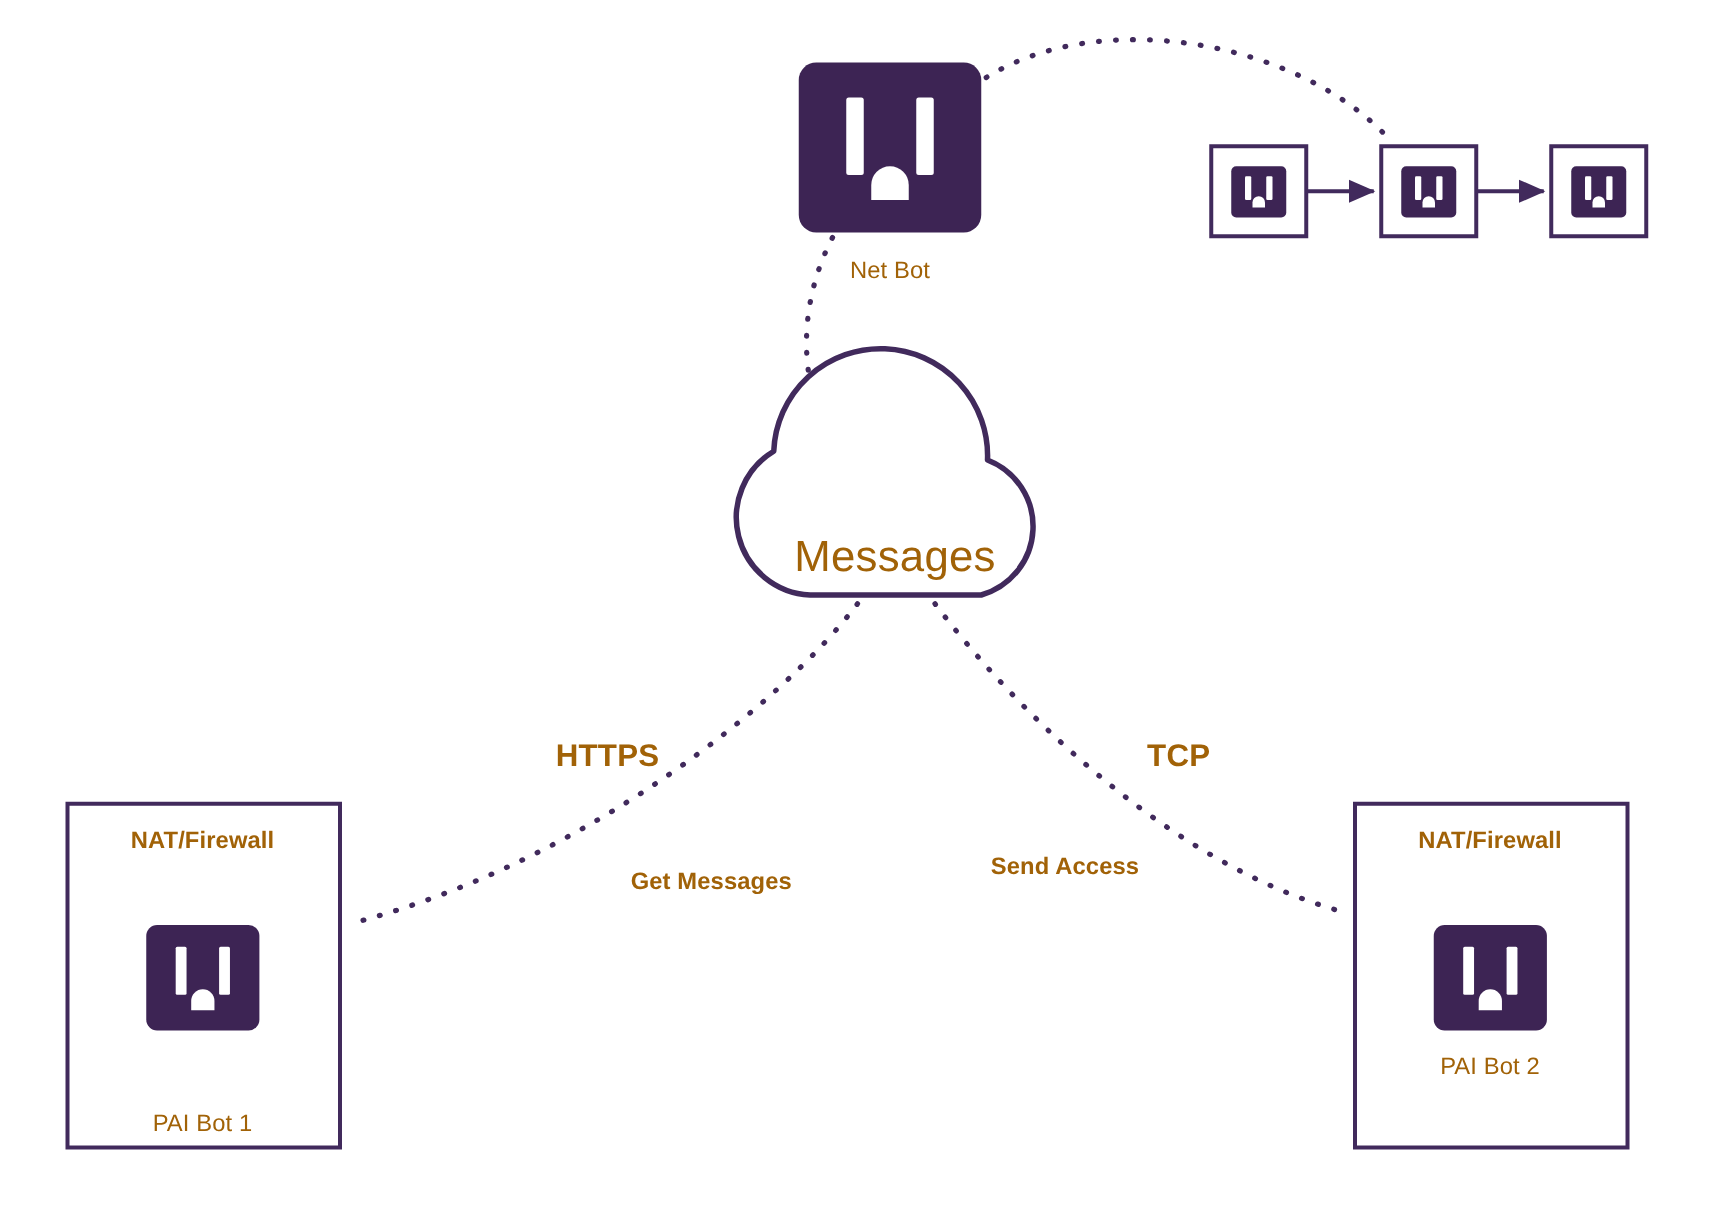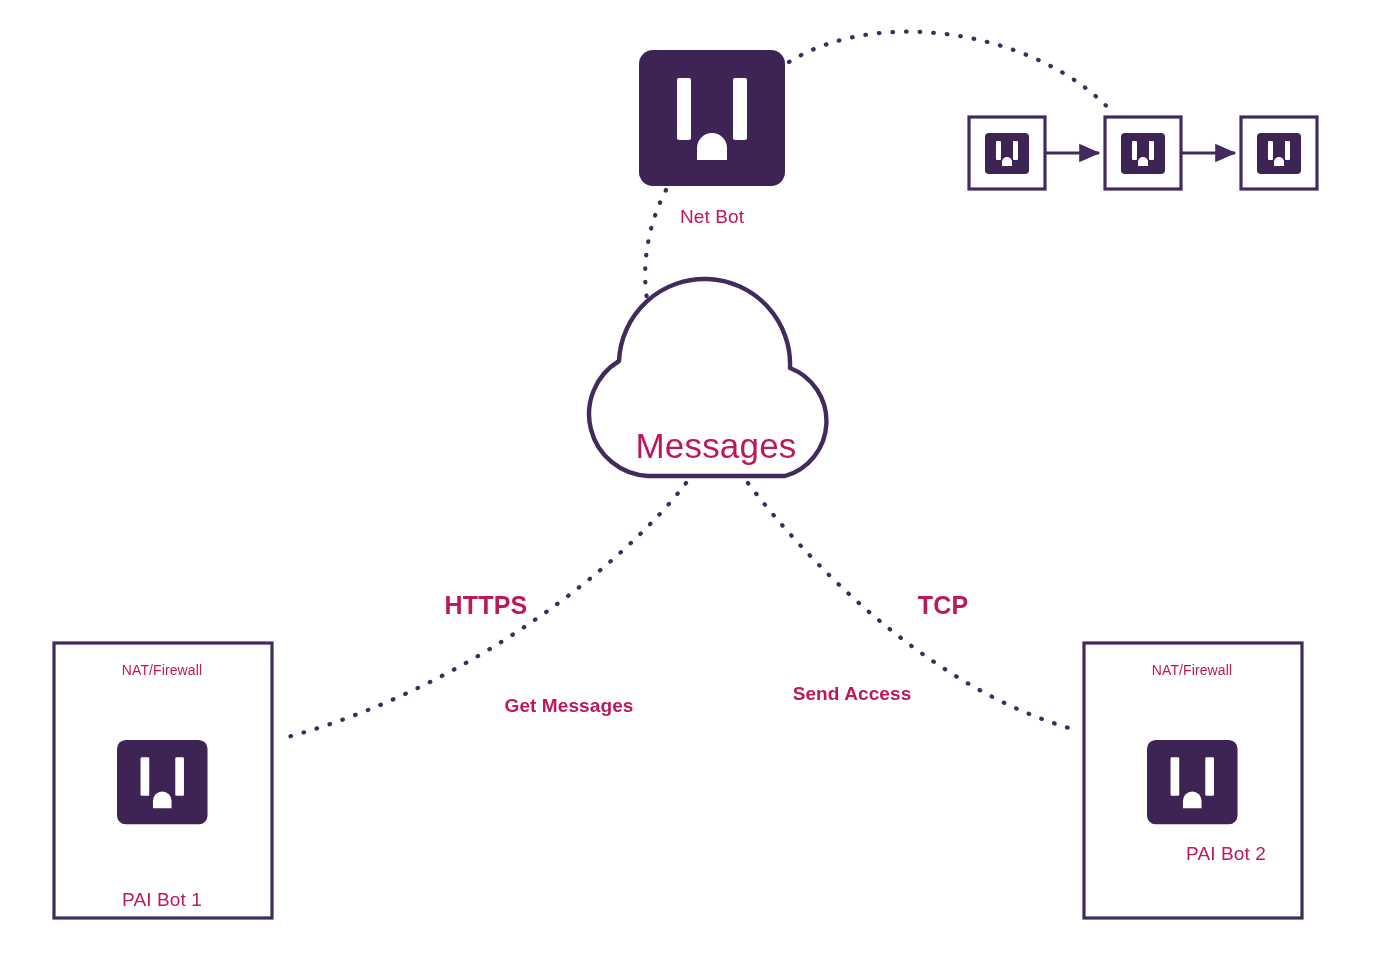--- a/index.html
+++ b/index.html
@@ -24,33 +24,33 @@
   svg.layer {
     position: absolute;
     left: 0; top: 0;
     width: 1386px;
     height: 970px;
     overflow: visible;
   }
   .lbl {
     position: absolute;
     white-space: nowrap;
-    color: #be185d;
+    color: #a16207;
     line-height: 1;
   }
   .lbl-center {
     transform: translateX(-50%);
     text-align: center;
   }
   .t-netbot     { font-size: 19px; font-weight: 400; letter-spacing: .1px; }
   .t-chain      { font-size: 23px; font-weight: 700; letter-spacing: .1px; }
   .t-internet   { font-size: 35px; font-weight: 400; letter-spacing: .2px; }
   .t-proto      { font-size: 25px; font-weight: 700; letter-spacing: .2px; }
   .t-msg        { font-size: 19px; font-weight: 700; letter-spacing: .1px; }
-  .t-nat        { font-size: 14px; font-weight: 400; letter-spacing: .1px; }
+  .t-nat        { font-size: 19px; font-weight: 700; letter-spacing: .1px; }
   .t-pai        { font-size: 19px; font-weight: 400; letter-spacing: .1px; }
 </style>
 </head>
 <body>
 
 <div id="stage">
 
   <svg class="layer" viewBox="0 0 1386 970">
     <defs>
 
@@ -130,15 +130,15 @@
   <div class="lbl lbl-center t-proto" style="left:943px; top:593px;">TCP</div>
 
   <div class="lbl lbl-center t-msg" style="left:852px; top:684px;">Send Access</div>
 
   <div class="lbl lbl-center t-nat" style="left:162px; top:663px;">NAT/Firewall</div>
 
   <div class="lbl lbl-center t-pai" style="left:162px; top:890px;">PAI Bot 1</div>
 
   <div class="lbl lbl-center t-nat" style="left:1192px; top:663px;">NAT/Firewall</div>
 
-  <div class="lbl lbl-center t-pai" style="left:1192px; top:844px;margin-left:34px;">PAI Bot 2</div>
+  <div class="lbl lbl-center t-pai" style="left:1192px; top:844px;">PAI Bot 2</div>
 
 </div>
 
 </body></html>

